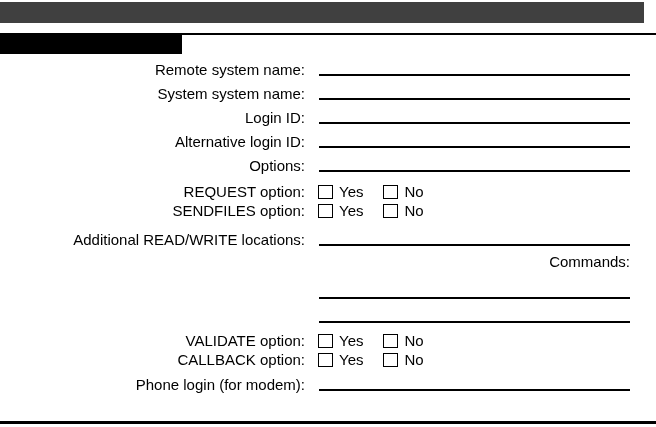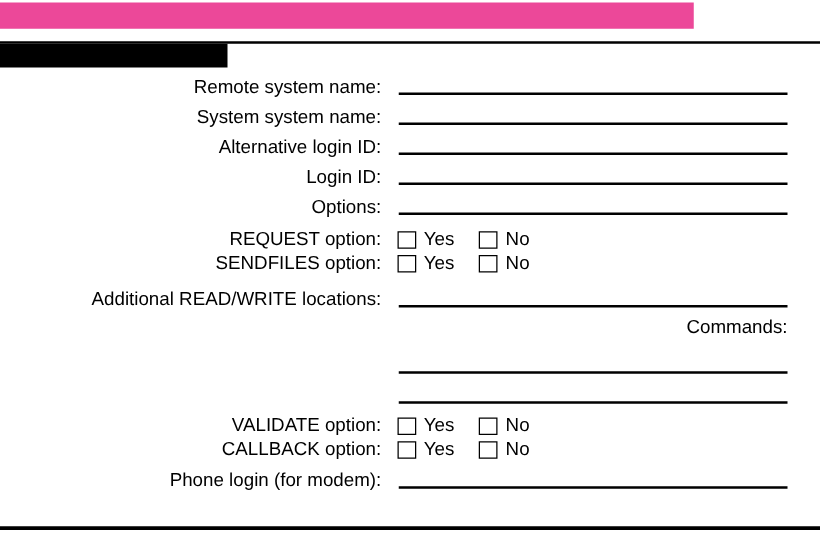--- a/index.html
+++ b/index.html
@@ -7,22 +7,22 @@
     width: 656px; height: 427px;
     background: #ffffff;
     color: #000000;
     font-family: "Liberation Sans", sans-serif;
     font-size: 15px;
     position: relative;
     overflow: hidden;
   }
   .part-banner {
     position: absolute; top: 2px; left: 0;
-    width: 555px; height: 21px;
-    background: #ec4899; color: #ffffff;
+    width: 644px; height: 21px;
+    background: #404040; color: #ffffff;
     font-weight: bold; font-size: 16px; line-height: 21px;
     box-sizing: border-box; padding-left: 25px;
     white-space: pre;
   }
   .section-wrap {
     position: absolute; top: 33px; left: 0;
     width: 656px;
     border-top: 2px solid #000000;
   }
   .section-banner {
@@ -86,26 +86,26 @@
     <span class="lbl">Remote system name:</span>
     <span class="line"></span>
   </div>
 
   <div class="row">
     <span class="lbl">System system name:</span>
     <span class="line"></span>
   </div>
 
   <div class="row">
-    <span class="lbl">Alternative login ID:</span>
+    <span class="lbl">Login ID:</span>
     <span class="line"></span>
   </div>
 
   <div class="row">
-    <span class="lbl">Login ID:</span>
+    <span class="lbl">Alternative login ID:</span>
     <span class="line"></span>
   </div>
 
   <div class="row">
     <span class="lbl">Options:</span>
     <span class="line"></span>
   </div>
 
   <div class="cb-row mt3">
     <span class="lbl">REQUEST option:</span>

